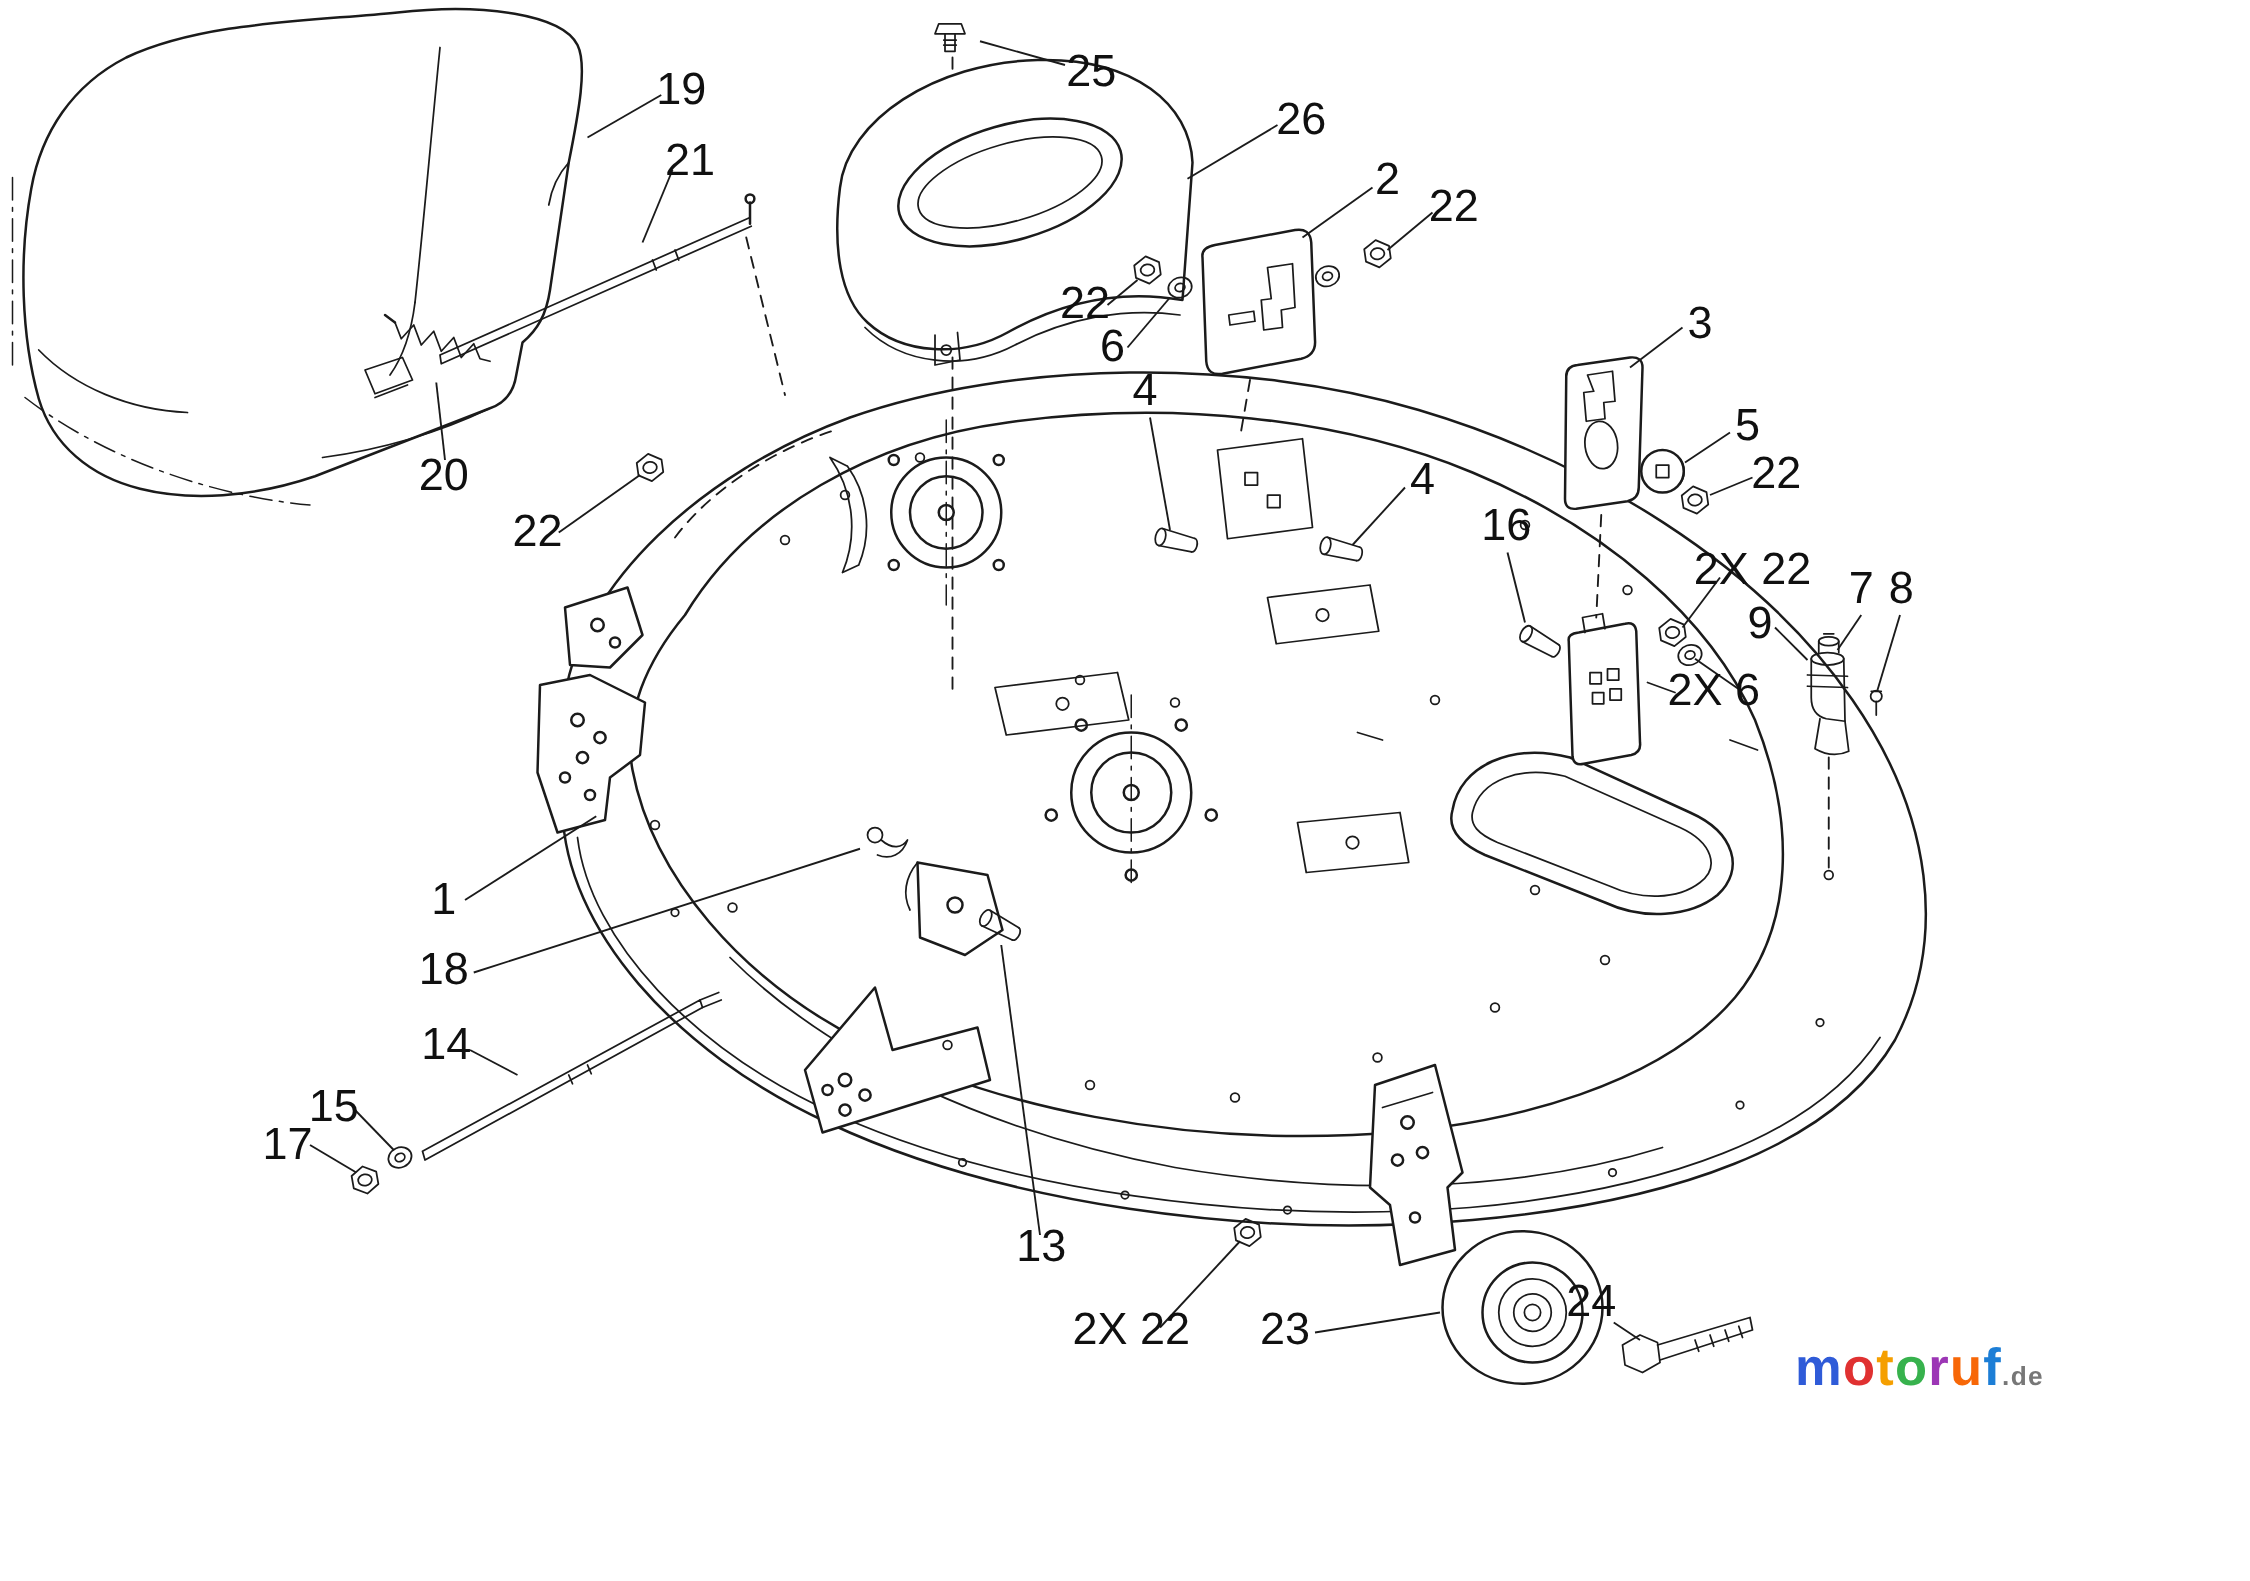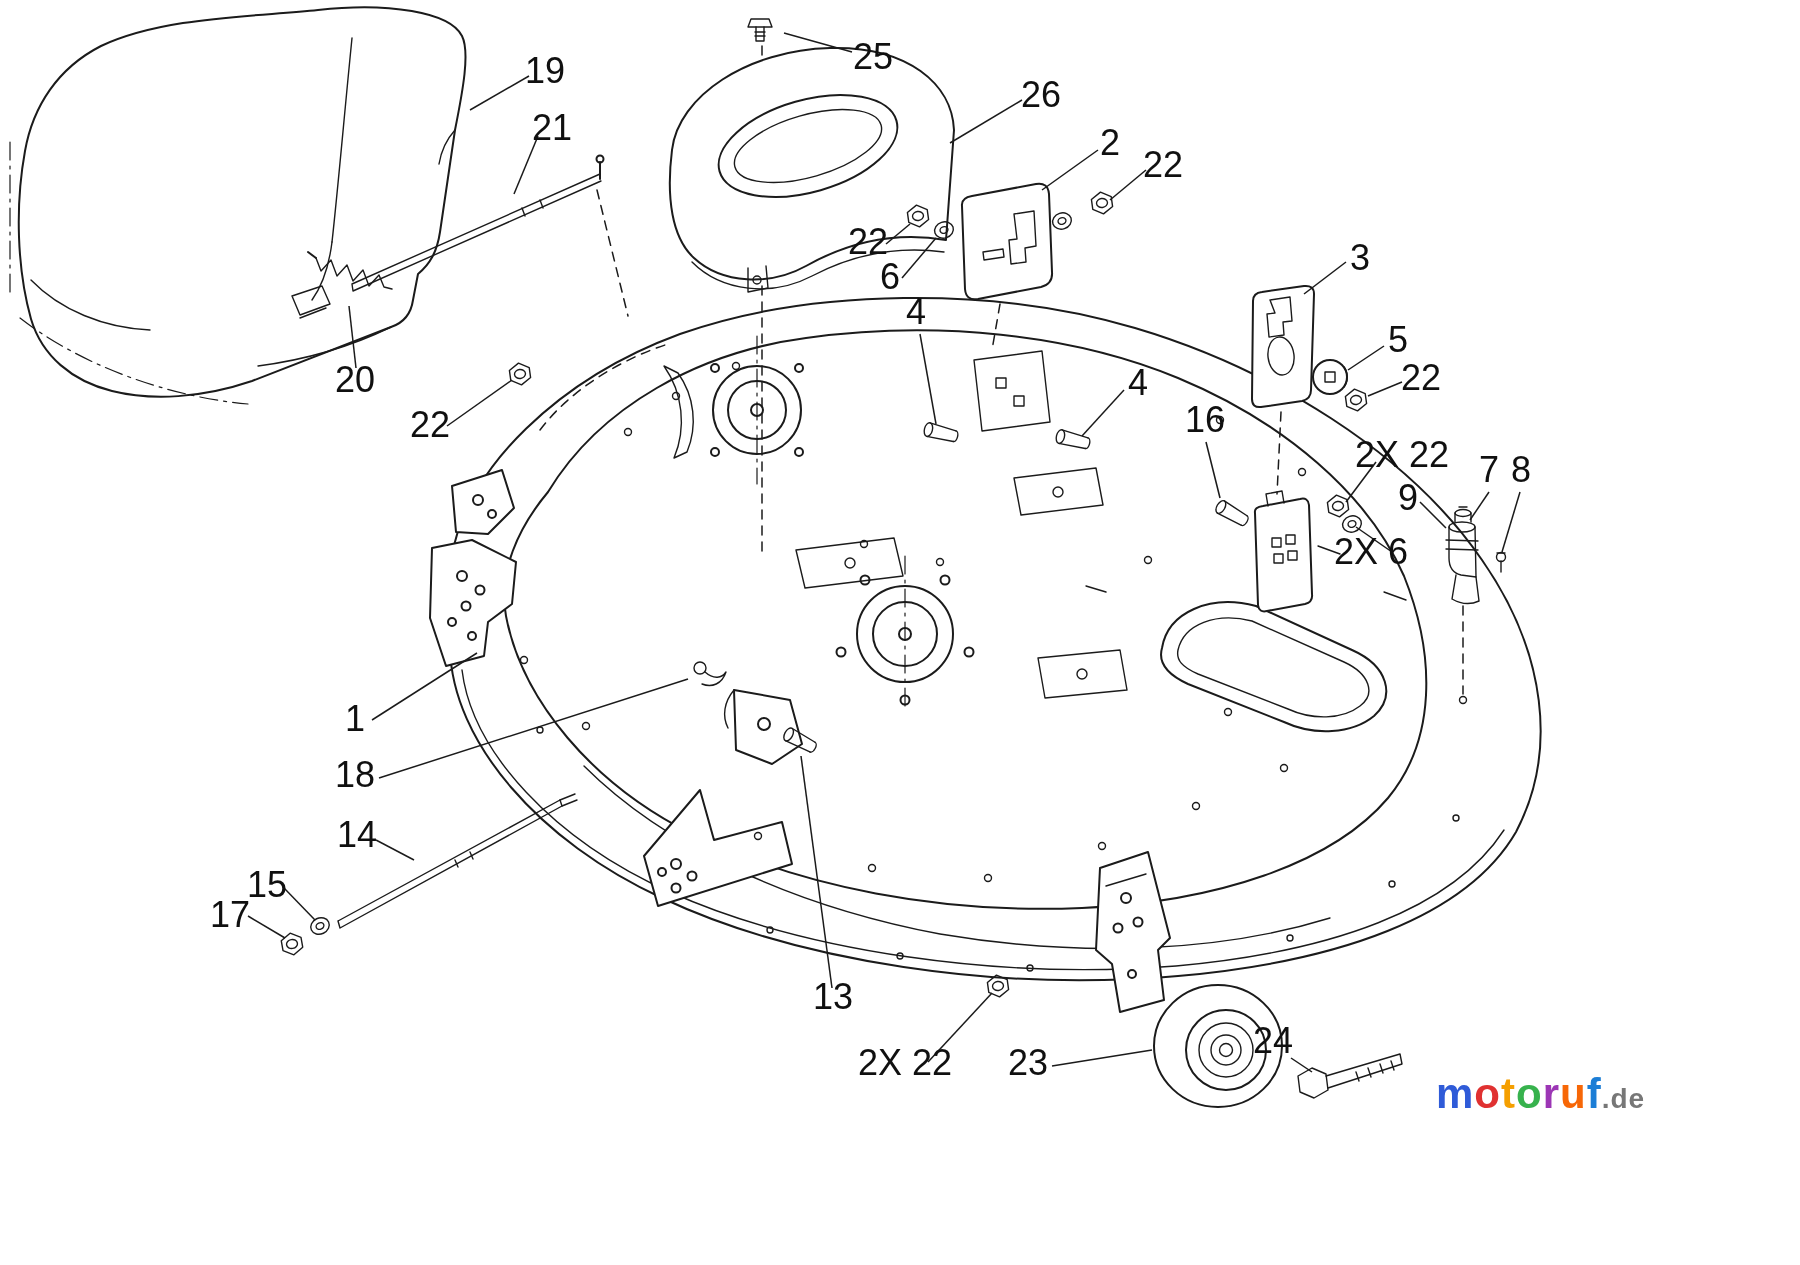--- a/index.html
+++ b/index.html
@@ -8,21 +8,21 @@
   svg{position:absolute;left:0;top:0;}
   .art{stroke:#1b1b1b;fill:none;stroke-width:2;stroke-linecap:round;stroke-linejoin:round;}
   .fillw{fill:#ffffff;}
   .thin{stroke-width:1.4;}
   .dash{stroke-dasharray:9 7;stroke-width:1.5;}
   .dashdot{stroke-dasharray:18 6 3 6;stroke-width:1.2;}
   .leader{stroke:#1b1b1b;stroke-width:1.5;fill:none;}
   .callout{font:400 36px "Liberation Sans",sans-serif;fill:#101010;}
   .watermark{position:absolute;left:1436px;top:1070px;font:700 42px "Liberation Sans",sans-serif;
              letter-spacing:1px;white-space:nowrap;}
-  .watermark .tld{font-size:28px;}
+  .watermark .tld{font-size:21px;}
 </style>
 </head>
 <body>
 
 <div class="page">
 <svg width="1800" height="1265" viewBox="0 0 1800 1265">
 
   <defs>
     <g id="nut">
       <path d="M -10 -5 L 0 -11 L 10 -5 L 10 5 L 0 11 L -10 5 Z"></path>

